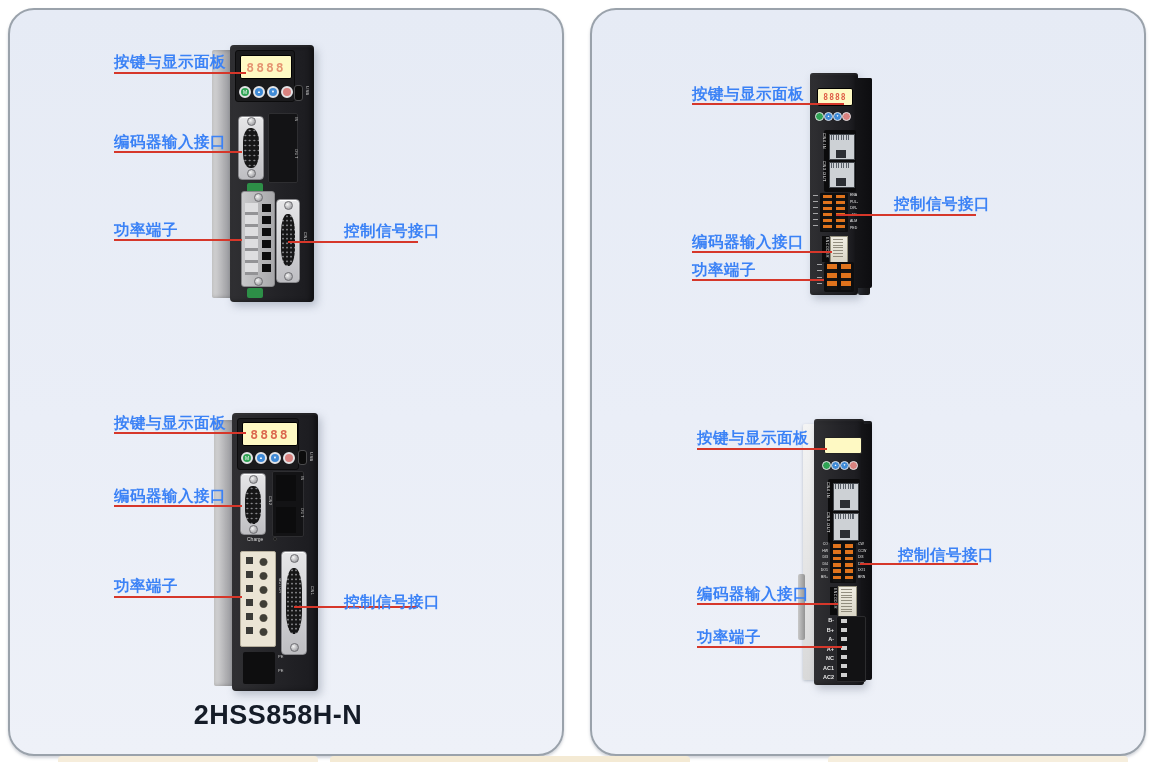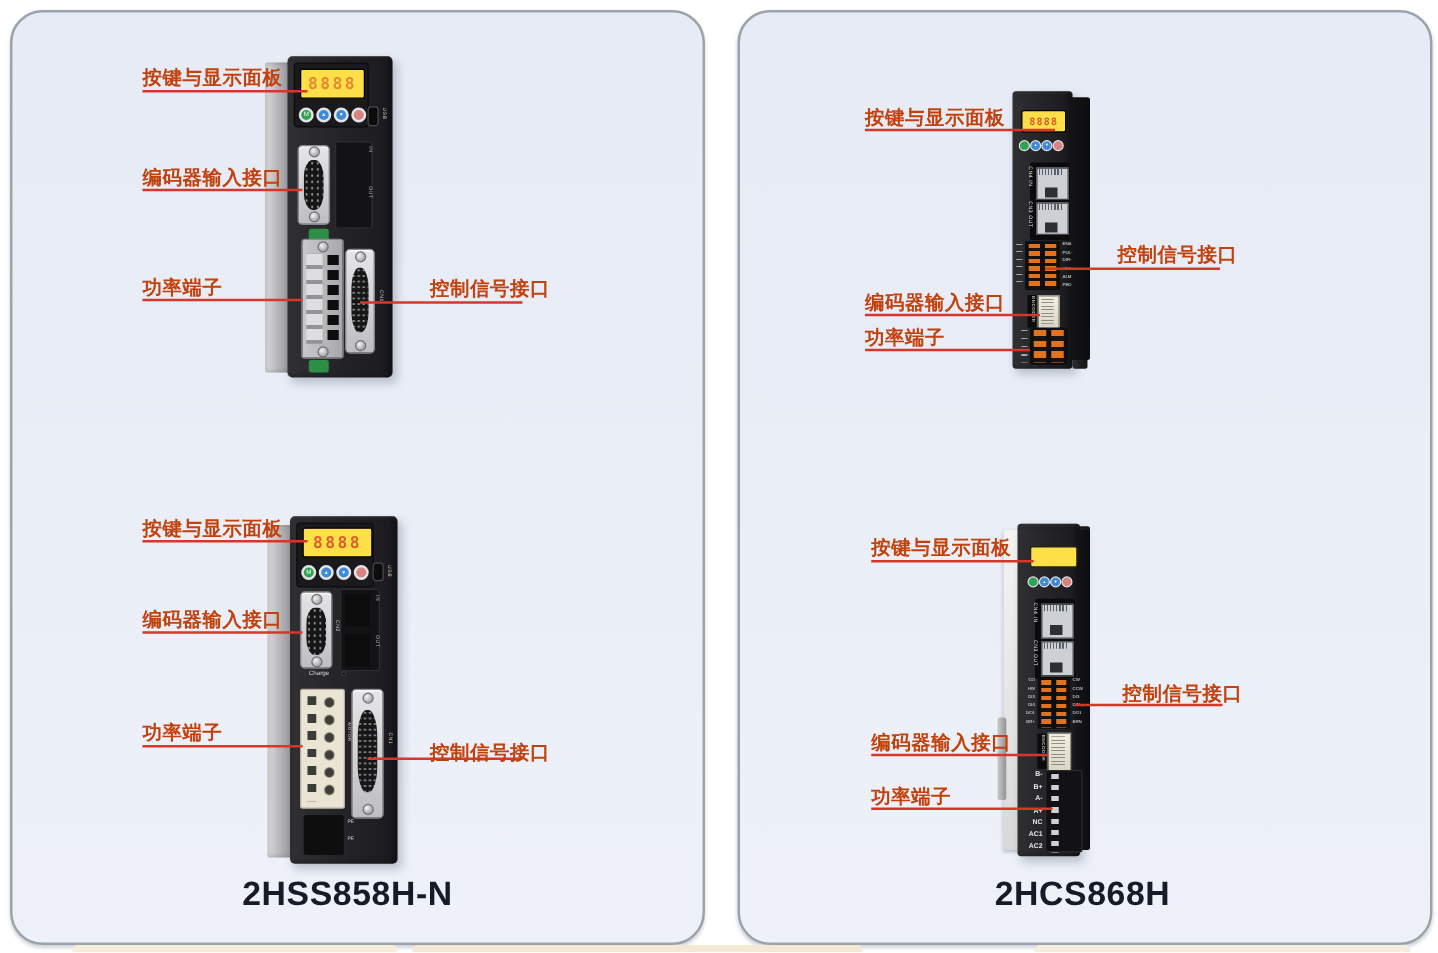--- a/index.html
+++ b/index.html
@@ -2,28 +2,28 @@
 <html><head>
 <meta charset="utf-8">
 <style>
   html,body{margin:0;padding:0;background:#fff;}
   #stage{position:relative;width:1150px;height:762px;background:#ffffff;overflow:hidden;
          font-family:"Liberation Sans",sans-serif;}
   .a{position:absolute;box-sizing:border-box;}
   .panel{position:absolute;top:8px;width:552px;height:744px;border:2px solid #9aa2ab;border-radius:26px;
          background:linear-gradient(180deg,#e6ebf5 0%,#eaeef7 55%,#eef1f8 100%);
          box-shadow:0 2px 3px rgba(120,130,145,.35);}
-  .callout{position:absolute;font-size:15.5px;font-weight:700;color:#c2410c;white-space:nowrap;letter-spacing:.5px;z-index:30;}
+  .callout{position:absolute;font-size:15.5px;font-weight:700;color:#3b82f6;white-space:nowrap;letter-spacing:.5px;z-index:30;}
   .redline{position:absolute;height:2px;background:#d6372a;z-index:29;}
   .model{position:absolute;width:280px;text-align:center;font-size:27px;font-weight:700;color:#151c28;z-index:30;letter-spacing:.5px;}
   .heatsink{background:linear-gradient(90deg,#dcdcdc,#b3b3b6 55%,#97979b);border-radius:2px;box-shadow:inset 0 0 4px rgba(0,0,0,.25);}
   .devbody{background:linear-gradient(90deg,#303033,#232327 55%,#1b1b1f);border-radius:4px;
            box-shadow:inset 0 2px 2px rgba(255,255,255,.06),inset -3px 0 5px rgba(0,0,0,.45),3px 4px 8px rgba(90,100,120,.35);}
   .module{background:#1a1a1c;border-radius:3px;border:1px solid #0c0c0d;}
-  .dwin{background:#fde047;border:1px solid #000;border-radius:2px;font-family:"DejaVu Sans Mono",monospace;
+  .dwin{background:#fef9c3;border:1px solid #000;border-radius:2px;font-family:"DejaVu Sans Mono",monospace;
         font-weight:700;text-align:center;letter-spacing:2px;overflow:hidden;}
   .btn{position:absolute;width:8px;height:8px;border-radius:50%;border:2px solid #e4e4e6;font-size:5px;line-height:8px;
        text-align:center;color:#fff;box-sizing:content-box;}
   .dsub{background:linear-gradient(180deg,#e6e6e8,#bebec2);border:1px solid #88888c;border-radius:4px;box-shadow:inset 0 1px 1px #fff;}
   .dface{position:absolute;background-color:#161617;border-radius:45%/35%;
          background-image:radial-gradient(circle,#97979b .7px,transparent 1.1px);}
   .screw{position:absolute;width:7px;height:7px;border-radius:50%;border:1px solid #6f6f73;
          background:radial-gradient(circle at 35% 35%,#f4f4f4,#a2a2a6 75%);}
   .vtext{position:absolute;writing-mode:vertical-rl;font-size:4px;letter-spacing:.5px;color:#d6d6d6;line-height:1;white-space:nowrap;}
   .micro{position:absolute;font-size:4px;line-height:1;color:#e8e8e8;white-space:nowrap;}
@@ -224,19 +224,18 @@
   <span class="micro micro-r" style="left:814px;top:675px;width:20px;font-size:5.5px;font-weight:bold;">AC2</span>
 
   <span class="callout" style="left:697px;top:428px;">按键与显示面板</span>
   <div class="redline" style="left:697px;top:448px;width:130px;"></div>
   <span class="callout" style="left:898px;top:545px;">控制信号接口</span>
   <div class="redline" style="left:860px;top:563px;width:118px;"></div>
   <span class="callout" style="left:697px;top:584px;">编码器输入接口</span>
   <div class="redline" style="left:697px;top:603px;width:141px;"></div>
   <span class="callout" style="left:697px;top:627px;">功率端子</span>
   <div class="redline" style="left:697px;top:646px;width:145px;"></div>
-  <div class="model" style="left:726px;top:700px;">2HCS868H</div>
 
   <div class="creamstrip" style="left:58px;width:260px;background:#f6eddb;"></div>
   <div class="creamstrip" style="left:330px;width:360px;background:#f4ead4;"></div>
   <div class="creamstrip" style="left:828px;width:300px;background:#f6eedd;"></div>
 
 </div>
 
 </body></html>

